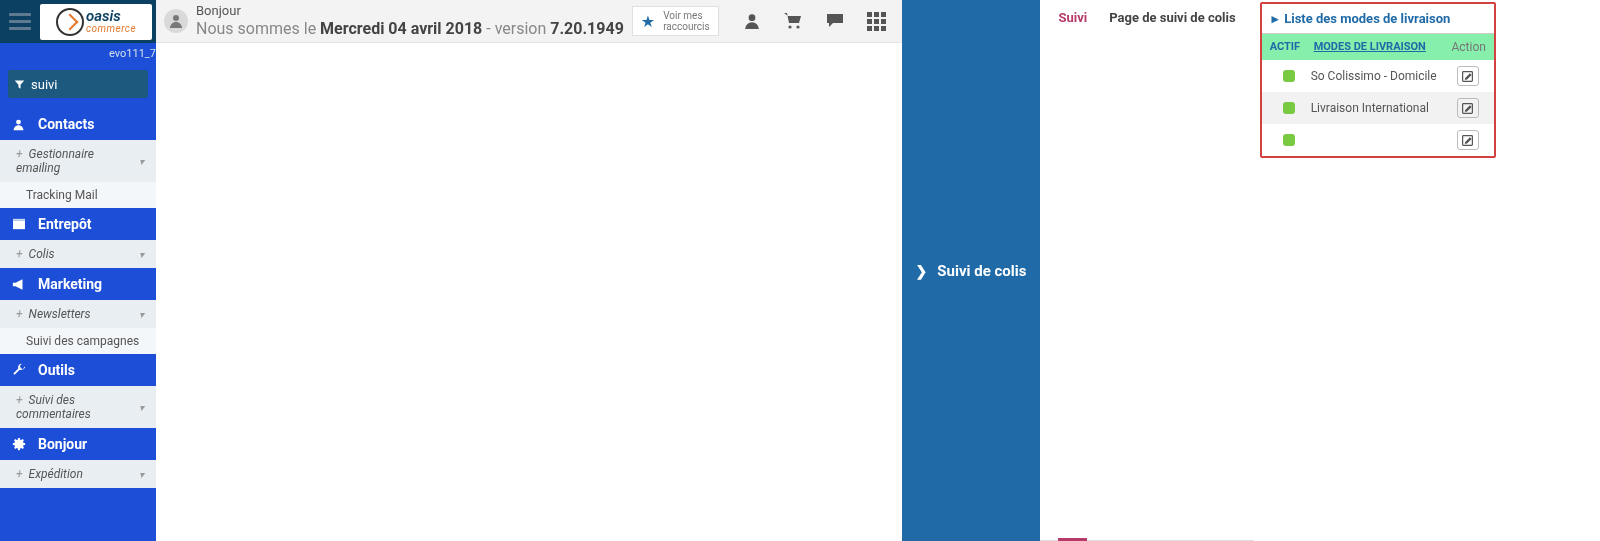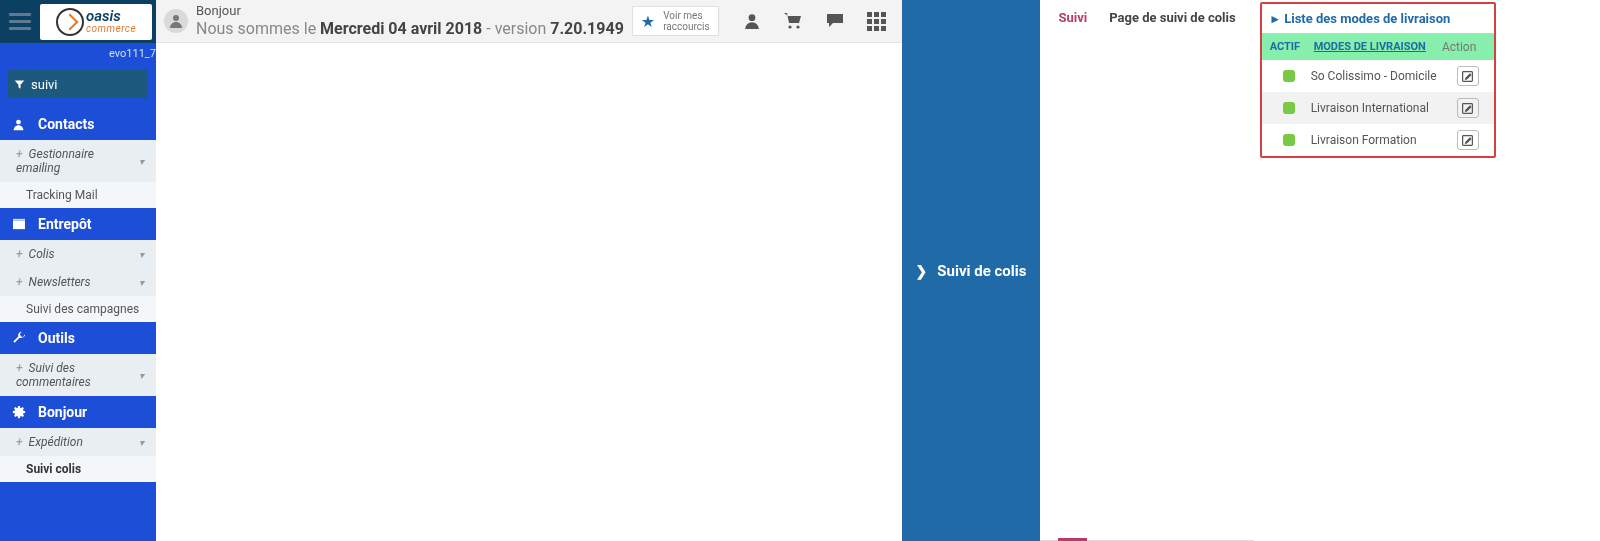--- a/index.html
+++ b/index.html
@@ -47,21 +47,21 @@
   .titlebar .chev{font-size:14px;}
   .tabs{display:flex;gap:22px;padding:10px 18px 0;border-bottom:1px solid #ddd;font-size:13px;font-weight:700;}
   .tab{padding-bottom:10px;cursor:pointer;color:#444;}
   .tab.active{color:#b83a6b;border-bottom:3px solid #b83a6b;margin-bottom:-1px;}
   .content{padding:2px 6px 6px;}
   .panel{border:2px solid #d34040;border-radius:2px;}
   .panel-head{border-bottom:1px solid #ccc;padding:7px 10px;color:#1f6aa7;font-weight:700;font-size:13px;display:flex;align-items:center;gap:6px;}
   .table-head{display:flex;background:#86efac;color:#1f6aa7;font-weight:700;font-size:11px;text-transform:uppercase;}
   .th-actif{width:44px;padding:6px 8px;}
   .th-mode{flex:1;padding:6px 8px;text-decoration:underline;}
-  .th-action{width:60px;padding:6px 8px;text-align:left;color:#777;text-transform:none;font-weight:400;font-size:12px;}
+  .th-action{width:60px;padding:6px 8px;text-align:right;color:#777;text-transform:none;font-weight:400;font-size:12px;}
   .row{display:flex;align-items:center;padding:6px 15px;font-size:12px;color:#555;}
   .row:nth-child(even){background:#f2f2f2;}
   .row .dot{width:12px;height:12px;border-radius:3px;background:#7ac943;margin:0 16px 0 6px;}
   .row .label{flex:1;}
   .row .edit{width:22px;height:20px;border:1px solid #bbb;border-radius:3px;display:flex;align-items:center;justify-content:center;color:#555;font-size:12px;cursor:pointer;margin-left:auto;}
   svg{display:block;}
 </style>
 </head>
 <body>
 
@@ -112,20 +112,28 @@
               <rect x="1" y="3" width="14" height="10"></rect>
               <rect x="1" y="1" width="14" height="2" fill="#cfe0ec"></rect>
             </svg>
           </span>
           <span>Entrepôt</span>
         </div>
         <div class="nav-sub">
           <span><span class="plus">+</span><span>Colis</span></span>
           <span class="chev">▾</span>
         </div>
+        <div class="nav-head">
+          <span class="ico">
+            <svg width="14" height="13" viewBox="0 0 16 14" fill="#fff">
+              <path d="M1 5v4h3l8 4V1L4 5H1z"></path>
+            </svg>
+          </span>
+          <span>Marketing</span>
+        </div>
         <div class="nav-sub">
           <span><span class="plus">+</span><span>Newsletters</span></span>
           <span class="chev">▾</span>
         </div>
         <div class="nav-leaf">Suivi des campagnes</div>
         <div class="nav-head">
           <span class="ico">
             <svg width="14" height="14" viewBox="0 0 16 16" fill="#fff">
               <path d="M14 4a4 4 0 0 1-5.3 3.8L3 13.5 1.5 12l5.7-5.7A4 4 0 0 1 11 1l-2 2 1 3 3 1 2-2a4 4 0 0 1-1-1z"></path>
             </svg>
@@ -141,21 +149,20 @@
             <svg width="14" height="14" viewBox="0 0 16 16" fill="#fff">
               <path d="M8 5a3 3 0 1 0 0 6 3 3 0 0 0 0-6zm7 4v-2l-2-.4a5 5 0 0 0-.5-1.2l1.1-1.7-1.4-1.4-1.7 1.1A5 5 0 0 0 9.4 3L9 1H7l-.4 2a5 5 0 0 0-1.2.5L3.7 2.4 2.3 3.8l1.1 1.7A5 5 0 0 0 3 6.6L1 7v2l2 .4c.1.4.3.8.5 1.2l-1.1 1.7 1.4 1.4 1.7-1.1c.4.2.8.4 1.2.5L7 15h2l.4-2c.4-.1.8-.3 1.2-.5l1.7 1.1 1.4-1.4-1.1-1.7c.2-.4.4-.8.5-1.2L15 9z"></path>
             </svg>
           </span>
           <span>Bonjour</span>
         </div>
         <div class="nav-sub">
           <span><span class="plus">+</span><span>Expédition</span></span>
           <span class="chev">▾</span>
         </div>
-        <div class="nav-leaf active">Suivi colis</div>
       </nav>
   </aside>
 
   <main class="main">
     <div class="topbar">
       <div class="avatar">
         <svg width="16" height="16" viewBox="0 0 16 16" fill="#787878">
             <circle cx="8" cy="5" r="3"></circle>
             <path d="M2 15c0-3.3 2.7-6 6-6s6 2.7 6 6H2z"></path>
           </svg>
@@ -242,21 +249,20 @@
               <span class="label">Livraison International</span>
               <span class="edit">
                 <svg width="13" height="13" viewBox="0 0 16 16" fill="none" stroke="#555" stroke-width="1.5">
                   <rect x="2" y="2" width="12" height="12" rx="1"></rect>
                   <path d="M6 10l5-5 1 1-5 5-1.3.3L6 10z" fill="#555"></path>
                 </svg>
               </span>
             </div>
             <div class="row">
               <span class="dot"></span>
-              <span class="label">Livraison Formation</span>
               <span class="edit">
                 <svg width="13" height="13" viewBox="0 0 16 16" fill="none" stroke="#555" stroke-width="1.5">
                   <rect x="2" y="2" width="12" height="12" rx="1"></rect>
                   <path d="M6 10l5-5 1 1-5 5-1.3.3L6 10z" fill="#555"></path>
                 </svg>
               </span>
             </div>
           </div>
       </div>
     </div>

